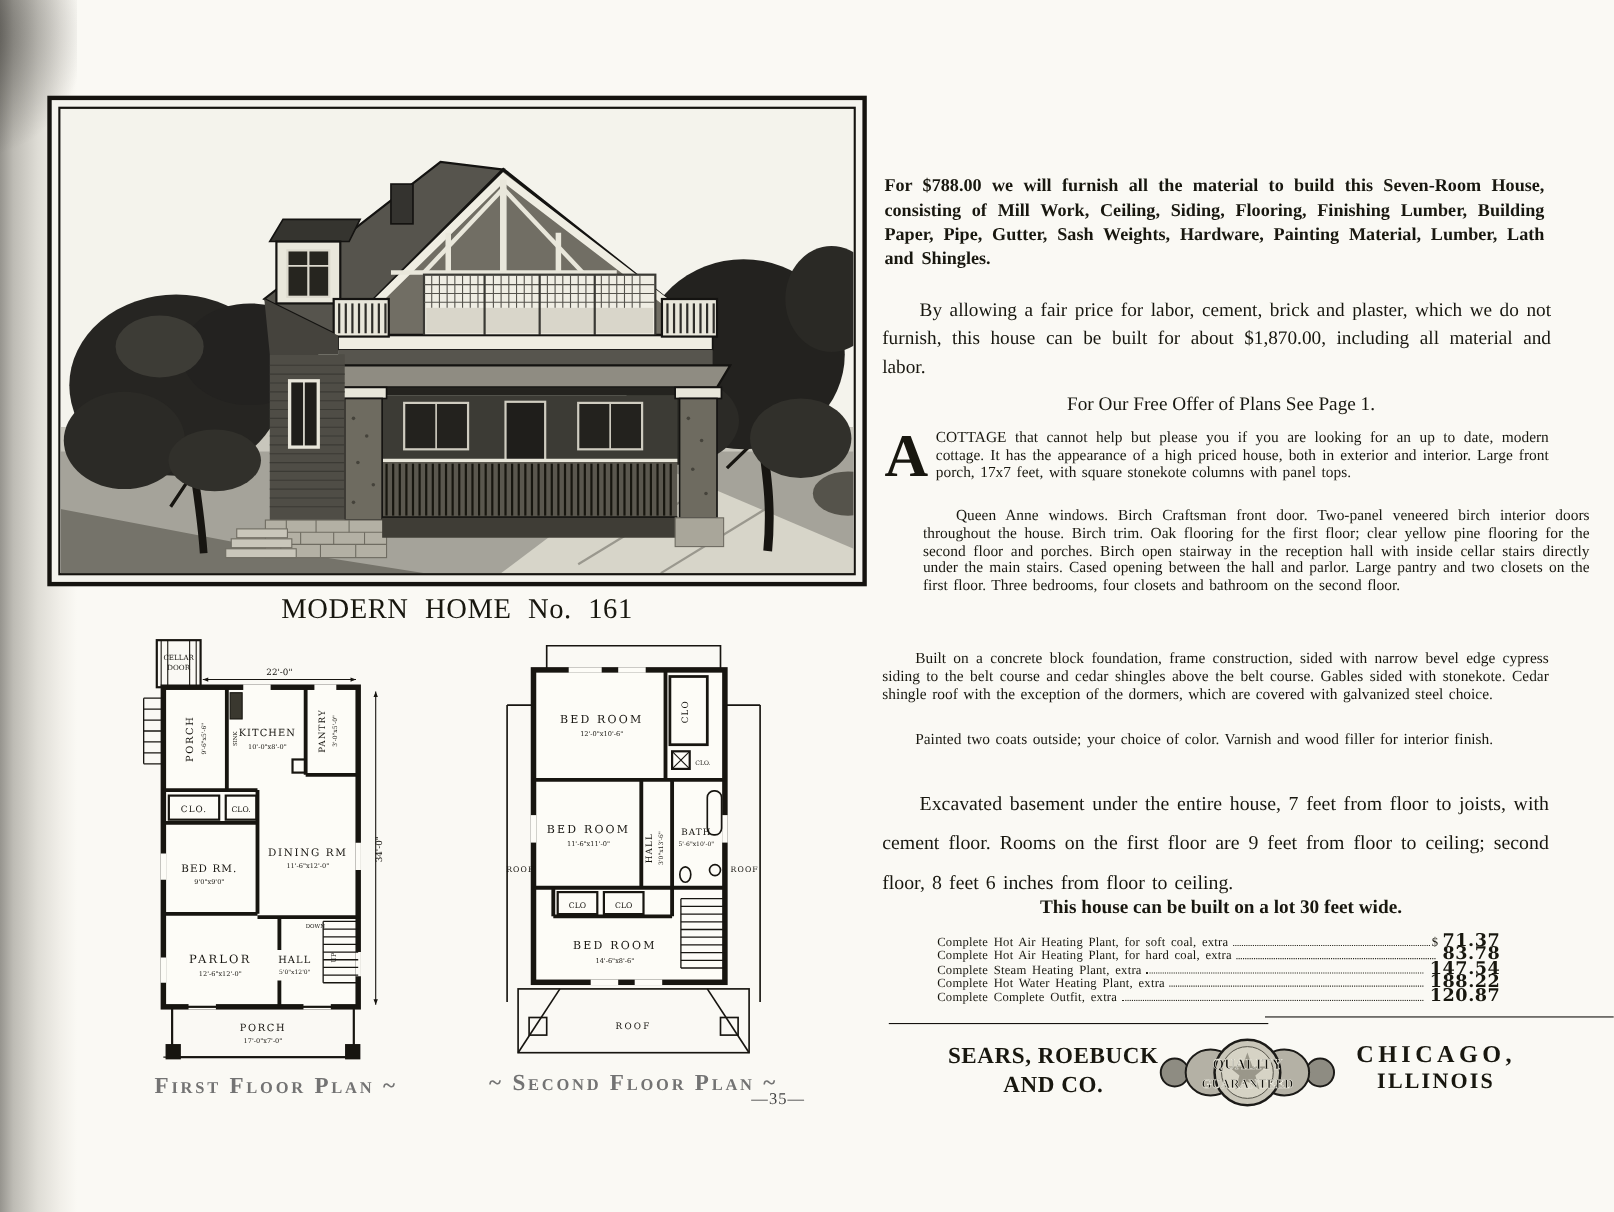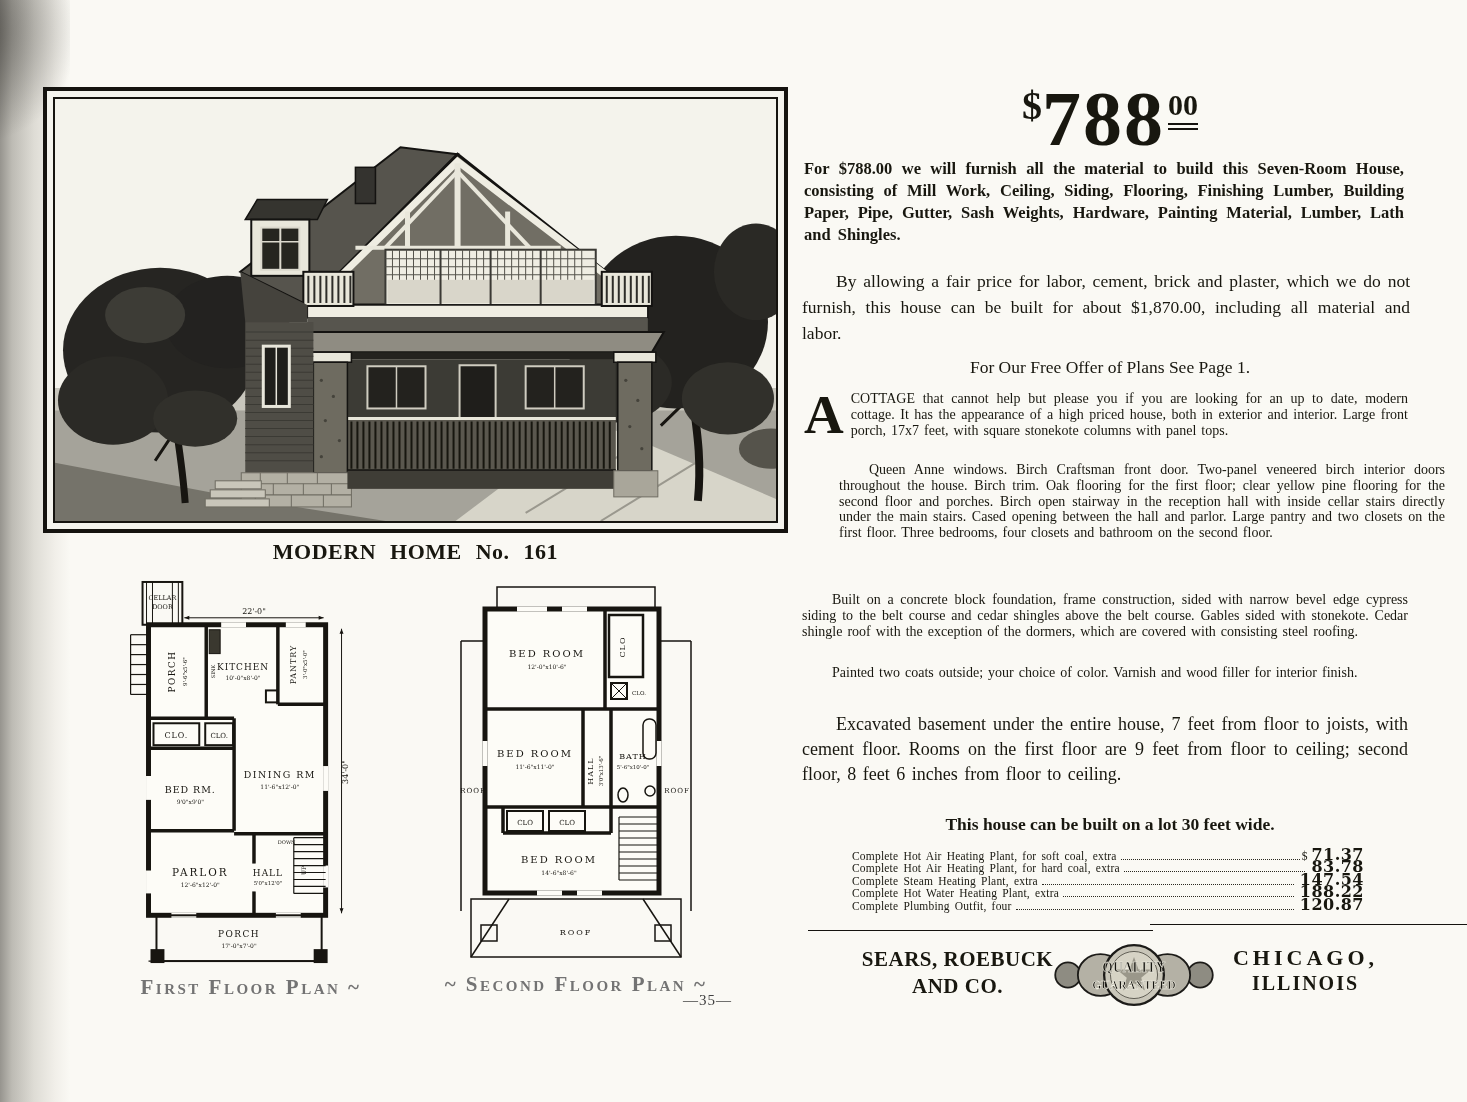--- a/index.html
+++ b/index.html
@@ -22,21 +22,21 @@
   
   .photo-frame {
     position:absolute; left:43px; top:87px; width:745px; height:446px;
     border:4px solid #15130f; background:#f4f3ed; padding:6px;
   }
   .photo-inner { width:100%; height:100%; border:2px solid #15130f; overflow:hidden; background:#f4f3ec; }
   .photo-inner svg { display:block; width:100%; height:100%; }
 
   .home-title {
     position:absolute; left:43px; top:539px; width:745px;
-    text-align:center; font-size:22px; font-weight:bold; letter-spacing:.5px; word-spacing:8px;
+    text-align:center; font-size:26px; font-weight:normal; letter-spacing:.5px; word-spacing:8px;
   }
 
   
   .plan { position:absolute; }
   .plan svg { display:block; width:100%; height:100%; }
   .plan-first  { left:126px; top:577px; width:250px; height:398px; }
   .plan-second { left:446px; top:581px; width:260px; height:392px; }
   .plan-caption {
     position:absolute; text-align:center;
     font-size:21px; letter-spacing:2.5px; font-variant:small-caps; font-weight:bold; color:#737373;
@@ -71,21 +71,21 @@
   .indent { text-indent:30px; }
   .cottage   { top:391px; }
   .dropcap {
     float:left; font-size:55px; line-height:43px; font-weight:bold; padding:2px 7px 0 2px;
   }
   .queen     { top:462px;margin-left:37px; }
   .constr    { top:592px; }
   .painted   { top:665px; }
   .basement  {
     top:712px; left:2px; width:606px;
-    font-size:18px; line-height:25px; text-align:justify; text-indent:34px; word-spacing:2px;
+    font-size:18px; line-height:36px; text-align:justify; text-indent:34px; word-spacing:2px;
   }
   .lot { top:814px; left:0; width:100%; text-align:center; font-weight:bold; font-size:17.5px; }
 
   .extras { top:849px; left:52px; width:512px; }
   .extra-row { display:flex; align-items:baseline; height:12.4px; white-space:nowrap; }
   .x-label { font-size:11.5px; letter-spacing:.2px; word-spacing:2px; }
   .leader { flex:1; border-bottom:1.5px dotted #2a2820; margin:0 2px 2px 4px; min-width:20px; }
   .x-cur { font-size:11.5px; margin-right:4px; }
   .x-price { font-size:16px; font-weight:bold; font-family:"DejaVu Serif",serif; letter-spacing:.5px; line-height:12.4px; }
 
@@ -570,31 +570,28 @@
         <rect x="208" y="344" width="16" height="16"></rect>
       </g>
       <text class="pt" x="129" y="354" font-size="8" text-anchor="middle" letter-spacing="2">ROOF</text>
     </svg>
   </div>
   <div class="plan-caption caption-second">~ Second Floor Plan ~</div>
 
   <div class="page-number">—35—</div>
 
   <div class="right-col">
-    <div class="price">
-      <span class="cur">$</span><span class="amt">788</span><span class="cents">00</span>
-    </div>
 
     <p class="intro">For $788.00 we will furnish all the material to build this Seven-Room House, consisting of Mill Work, Ceiling, Siding, Flooring, Finishing Lumber, Building Paper, Pipe, Gutter, Sash Weights, Hardware, Painting Material, Lumber, Lath and Shingles.</p>
     <p class="labor">By allowing a fair price for labor, cement, brick and plaster, which we do not furnish, this house can be built for about $1,870.00, including all material and labor.</p>
     <h3 class="free-offer">For Our Free Offer of Plans See Page 1.</h3>
 
     <p class="body-sm cottage"><span class="dropcap">A</span><span>COTTAGE that cannot help but please you if you are looking for an up to date, modern cottage. It has the appearance of a high priced house, both in exterior and interior. Large front porch, 17x7 feet, with square stonekote columns with panel tops.</span></p>
     <p class="body-sm indent queen">Queen Anne windows. Birch Craftsman front door. Two-panel veneered birch interior doors throughout the house. Birch trim. Oak flooring for the first floor; clear yellow pine flooring for the second floor and porches. Birch open stairway in the reception hall with inside cellar stairs directly under the main stairs. Cased opening between the hall and parlor. Large pantry and two closets on the first floor. Three bedrooms, four closets and bathroom on the second floor.</p>
-    <p class="body-sm indent constr">Built on a concrete block foundation, frame construction, sided with narrow bevel edge cypress siding to the belt course and cedar shingles above the belt course. Gables sided with stonekote. Cedar shingle roof with the exception of the dormers, which are covered with consisting steel roofing.</p>
+    <p class="body-sm indent constr">Built on a concrete block foundation, frame construction, sided with narrow bevel edge cypress siding to the belt course and cedar shingles above the belt course. Gables sided with stonekote. Cedar shingle roof with the exception of the dormers, which are covered with galvanized steel choice.</p>
     <p class="body-sm indent painted">Painted two coats outside; your choice of color. Varnish and wood filler for interior finish.</p>
     <p class="basement">Excavated basement under the entire house, 7 feet from floor to joists, with cement floor. Rooms on the first floor are 9 feet from floor to ceiling; second floor, 8 feet 6 inches from floor to ceiling.</p>
 
     <h3 class="lot">This house can be built on a lot 30 feet wide.</h3>
 
     <div class="extras">
       <div class="extra-row">
         <span class="x-label">Complete Hot Air Heating Plant, for soft coal, extra</span>
           <span class="leader"></span>
           <span class="x-cur">$</span>
@@ -612,21 +609,21 @@
           <span class="x-cur"></span>
           <span class="x-price">147.54</span>
       </div>
       <div class="extra-row">
         <span class="x-label">Complete Hot Water Heating Plant, extra</span>
           <span class="leader"></span>
           <span class="x-cur"></span>
           <span class="x-price">188.22</span>
       </div>
       <div class="extra-row">
-        <span class="x-label">Complete Plumbing Outfit, four</span>
+        <span class="x-label">Complete Complete Outfit, extra</span>
           <span class="leader"></span>
           <span class="x-cur"></span>
           <span class="x-price">120.87</span>
       </div>
     </div>
 
     <div class="footer-company">
       <div>SEARS, ROEBUCK</div>
       <div>AND CO.</div>
     </div>

